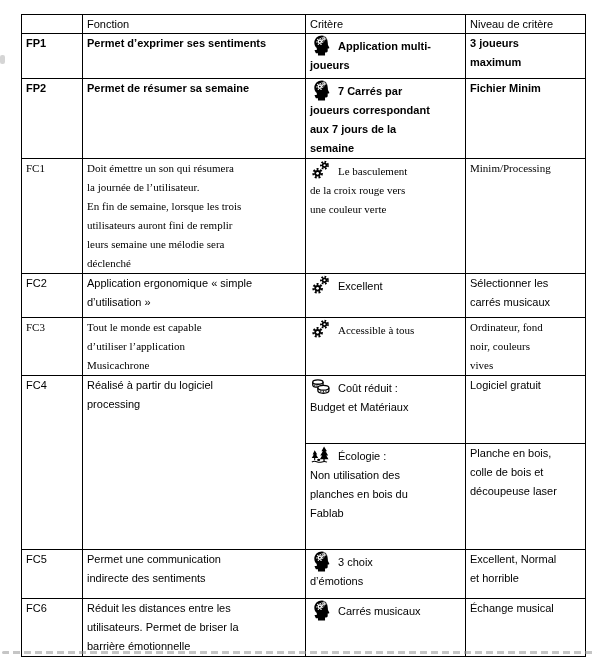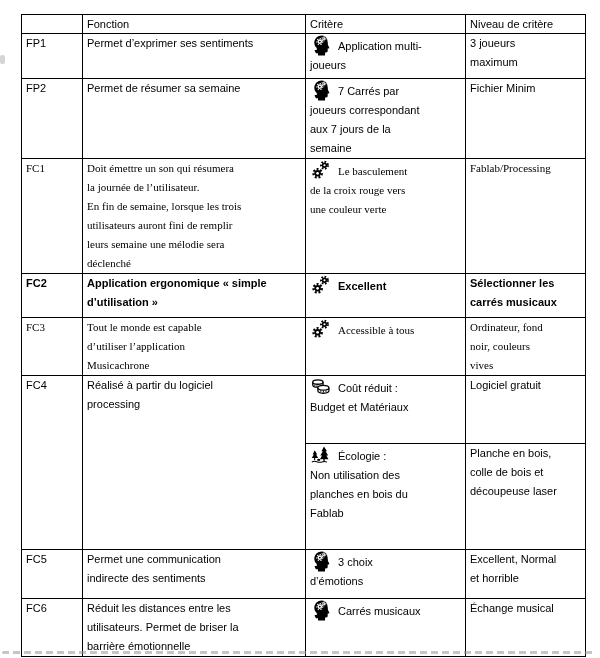--- a/index.html
+++ b/index.html
@@ -11,24 +11,24 @@
     position:absolute; left:21px; top:14px; width:564px;
     border-collapse:collapse; table-layout:fixed;
     font-size:11px; line-height:19px;
   }
   td {
     border:1px solid #000; vertical-align:top; text-align:left;
     padding:0 4px; overflow:hidden;
   }
   tr.hdr  { height:19px; }
   tr.hdr td { line-height:17px; padding-top:1px; }
-  tr.r-fp1 { height:45px; }
-  tr.r-fp2 { height:78px; }
+  tr.r-fp1 { height:45px;font-weight:bold; }
+  tr.r-fp2 { height:78px;font-weight:bold; }
   tr.r-fc1 { height:115px;font-family:Liberation Serif, serif; }
-  tr.r-fc2 { height:44px;font-weight:bold; }
+  tr.r-fc2 { height:44px; }
   tr.r-fc3 { height:54px;font-family:Liberation Serif, serif; }
   tr.r-fc4a { height:68px;margin-left:36px; }
   tr.r-fc4b { height:106px; }
   tr.r-fc5 { height:49px; }
   tr.r-fc6 { height:55px; }
   .cell-text { white-space:pre-line; }
   .cicon { width:22px; height:22px; vertical-align:-6px; margin-right:6px; }
   svg.defs { position:absolute; width:0; height:0; }
   .scan-line {
     position:absolute; left:2px; right:4px; top:651px; height:3px;
@@ -129,21 +129,21 @@
 la journée de l’utilisateur.
 En fin de semaine, lorsque les trois
 utilisateurs auront fini de remplir
 leurs semaine une mélodie sera
 déclenché</span></td>
     <td><svg class="cicon">
             <use href="#ic-gears"></use>
           </svg><span class="cell-text">Le basculement
 de la croix rouge vers
 une couleur verte</span></td>
-    <td><span class="cell-text">Fablab/Processing</span></td>
+    <td><span class="cell-text">Minim/Processing</span></td>
   </tr>
 
   <tr class="r-fc2">
     <td><span class="cell-text">FC2</span></td>
     <td><span class="cell-text">Application ergonomique « simple
 d’utilisation »</span></td>
     <td><svg class="cicon">
             <use href="#ic-gears"></use>
           </svg><span class="cell-text">Excellent</span></td>
     <td><span class="cell-text">Sélectionner les

